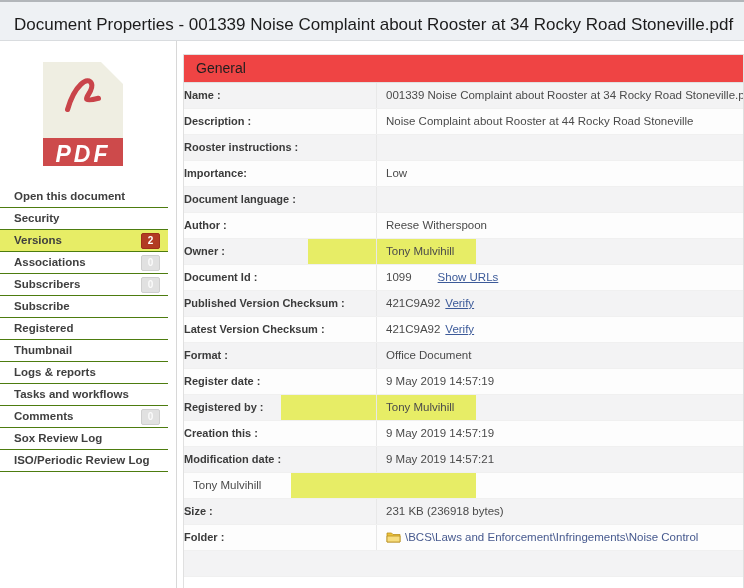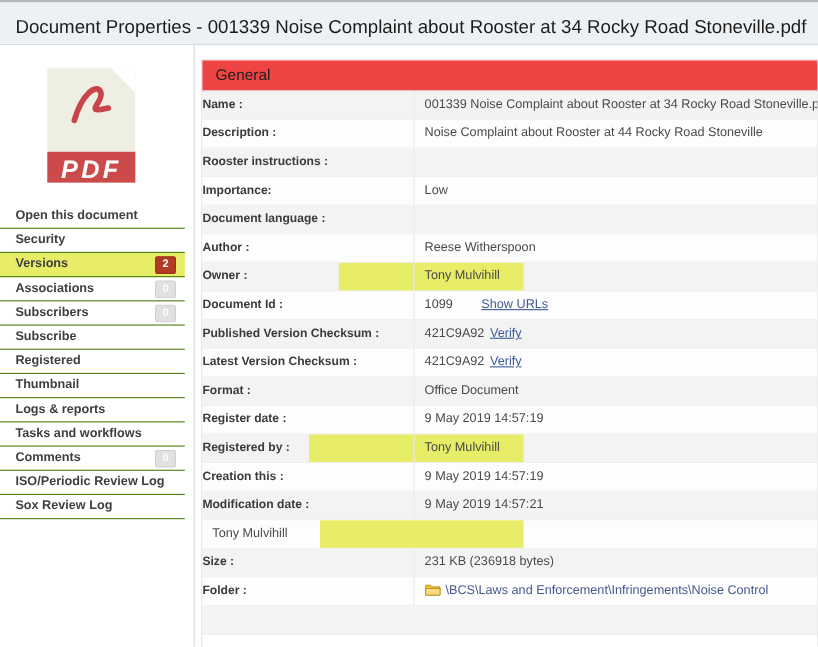--- a/index.html
+++ b/index.html
@@ -147,24 +147,24 @@
       <span>Logs &amp; reports</span>
     </li>
     <li class="sb-item">
       <span>Tasks and workflows</span>
     </li>
     <li class="sb-item">
       <span>Comments</span>
       <span class="badge gray">0</span>
     </li>
     <li class="sb-item">
+      <span>Sox Review Log</span>
+    </li>
+    <li class="sb-item">
       <span>ISO/Periodic Review Log</span>
-    </li>
-    <li class="sb-item">
-      <span>Sox Review Log</span>
     </li>
   </ul>
 </div>
 
 <div class="panel">
   <div class="panel-header">General</div>
 
   <div class="row">
     <div class="cell label">Name :</div>
     <div class="cell value">001339 Noise Complaint about Rooster at 34 Rocky Road Stoneville.pdf</div>

